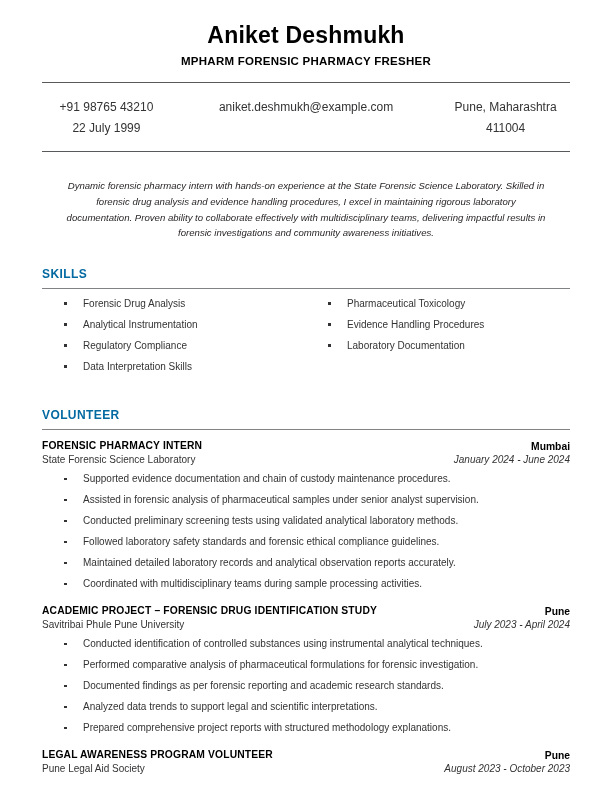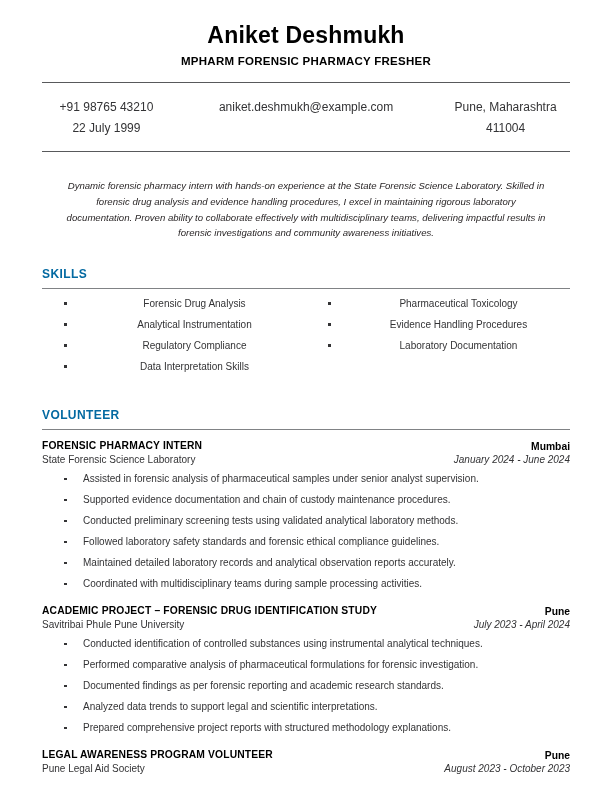--- a/index.html
+++ b/index.html
@@ -89,21 +89,21 @@
     border: none;
     border-top: 1.5px solid #808285;
     margin: 0 0 9px 0;
   }
 
   
   .skills-cols {
     display: flex;
     gap: 0;
   }
-  .skills-col { flex: 1 1 50%; text-align: center; }
+  .skills-col { flex: 1 1 50%; }
   ul.bullets {
     list-style: none;
     margin: 0;
     padding: 0;
   }
   ul.bullets li {
     position: relative;
     padding-left: 41px;
     font-size: 10px;
     color: #333335;
@@ -239,22 +239,22 @@
     <div class="job">
       <div class="job-row">
         <div class="job-title">FORENSIC PHARMACY INTERN</div>
         <div class="job-location">Mumbai</div>
       </div>
       <div class="job-sub">
         <div class="job-org">State Forensic Science Laboratory</div>
         <div class="job-dates">January 2024 - June 2024</div>
       </div>
       <ul class="job-bullets">
+        <li>Supported evidence documentation and chain of custody maintenance procedures.</li>
         <li>Assisted in forensic analysis of pharmaceutical samples under senior analyst supervision.</li>
-        <li>Supported evidence documentation and chain of custody maintenance procedures.</li>
         <li>Conducted preliminary screening tests using validated analytical laboratory methods.</li>
         <li>Followed laboratory safety standards and forensic ethical compliance guidelines.</li>
         <li>Maintained detailed laboratory records and analytical observation reports accurately.</li>
         <li>Coordinated with multidisciplinary teams during sample processing activities.</li>
       </ul>
     </div>
 
     <div class="job">
       <div class="job-row">
         <div class="job-title">ACADEMIC PROJECT – FORENSIC DRUG IDENTIFICATION STUDY</div>

